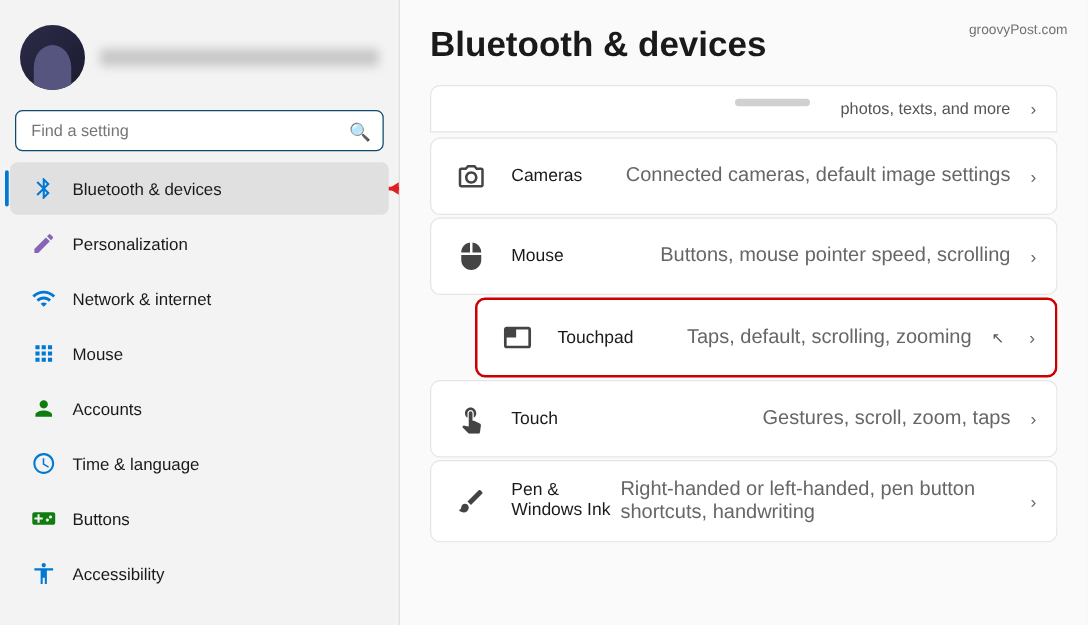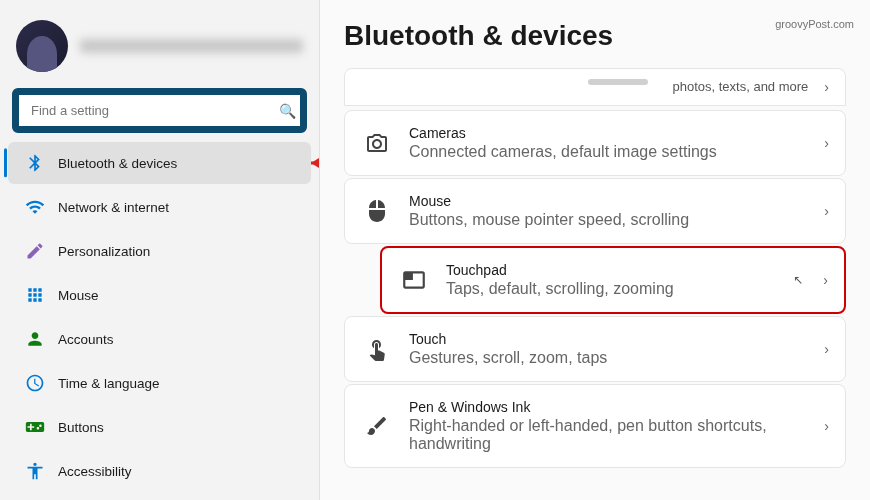--- a/index.html
+++ b/index.html
@@ -64,21 +64,21 @@
     }
 
     .search-box {
       margin: 0 12px 8px 12px;
       position: relative;
     }
 
     .search-input {
       width: 100%;
       padding: 8px 36px 8px 12px;
-      border: 7px solid #0c4a6e;
+      border: 1px solid #0c4a6e;
       border-radius: 6px;
       background: #fff;
       font-size: 13px;
       color: #a16207;
       outline: none;
     }
 
     .search-icon-wrap {
       position: absolute;
       right: 10px;
@@ -194,22 +194,23 @@
       align-items: center;
       justify-content: center;
       flex-shrink: 0;
       font-size: 20px;
       color: #444;
     }
 
     .setting-text {
       flex: 1;
       display: flex;
-      flex-direction: column;
+      flex-direction: row;
       gap: 2px;
+      justify-content: space-between;
     }
 
     .setting-title {
       font-size: 14px;
       font-weight: 500;
       color: #1a1a1a;
     }
 
     .setting-desc {
       font-size: 16px;
@@ -270,35 +271,35 @@
       </span>
       <span class="nav-label">Bluetooth &amp; devices</span>
 
       <svg style="position:absolute;right:-38px;top:50%;transform:translateY(-50%);width:44px;height:24px;" viewBox="0 0 44 24">
         <line x1="40" y1="12" x2="6" y2="12" stroke="#dd2222" stroke-width="3"></line>
         <polygon points="6,12 14,7 14,17" fill="#dd2222"></polygon>
       </svg>
     </div>
 
     <div class="nav-item">
+      <span class="nav-icon" style="color:#8764b8;">
+        <svg width="20" height="20" viewBox="0 0 24 24" fill="currentColor">
+          <path d="M3 17.25V21h3.75L17.81 9.94l-3.75-3.75L3 17.25zM20.71 7.04c.39-.39.39-1.02 0-1.41l-2.34-2.34c-.39-.39-1.02-.39-1.41 0l-1.83 1.83 3.75 3.75 1.83-1.83z"></path>
+        </svg>
+      </span>
+      <span class="nav-label">Personalization</span>
+    </div>
+
+    <div class="nav-item">
       <span class="nav-icon icon-blue">
         <svg width="20" height="20" viewBox="0 0 24 24" fill="currentColor">
           <path d="M1 9l2 2c4.97-4.97 13.03-4.97 18 0l2-2C16.93 2.93 7.08 2.93 1 9zm8 8l3 3 3-3c-1.65-1.66-4.34-1.66-6 0zm-4-4l2 2c2.76-2.76 7.24-2.76 10 0l2-2C15.14 9.14 8.87 9.14 5 13z"></path>
         </svg>
       </span>
       <span class="nav-label">Network &amp; internet</span>
-    </div>
-
-    <div class="nav-item">
-      <span class="nav-icon" style="color:#8764b8;">
-        <svg width="20" height="20" viewBox="0 0 24 24" fill="currentColor">
-          <path d="M3 17.25V21h3.75L17.81 9.94l-3.75-3.75L3 17.25zM20.71 7.04c.39-.39.39-1.02 0-1.41l-2.34-2.34c-.39-.39-1.02-.39-1.41 0l-1.83 1.83 3.75 3.75 1.83-1.83z"></path>
-        </svg>
-      </span>
-      <span class="nav-label">Personalization</span>
     </div>
 
     <div class="nav-item">
       <span class="nav-icon" style="color:#0078d4;">
         <svg width="20" height="20" viewBox="0 0 24 24" fill="currentColor">
           <path d="M4 8h4V4H4v4zm6 12h4v-4h-4v4zm-6 0h4v-4H4v4zm0-6h4v-4H4v4zm6 0h4v-4h-4v4zm6-10v4h4V4h-4zm-6 4h4V4h-4v4zm6 6h4v-4h-4v4zm0 6h4v-4h-4v4z"></path>
         </svg>
       </span>
       <span class="nav-label">Mouse</span>
     </div>

